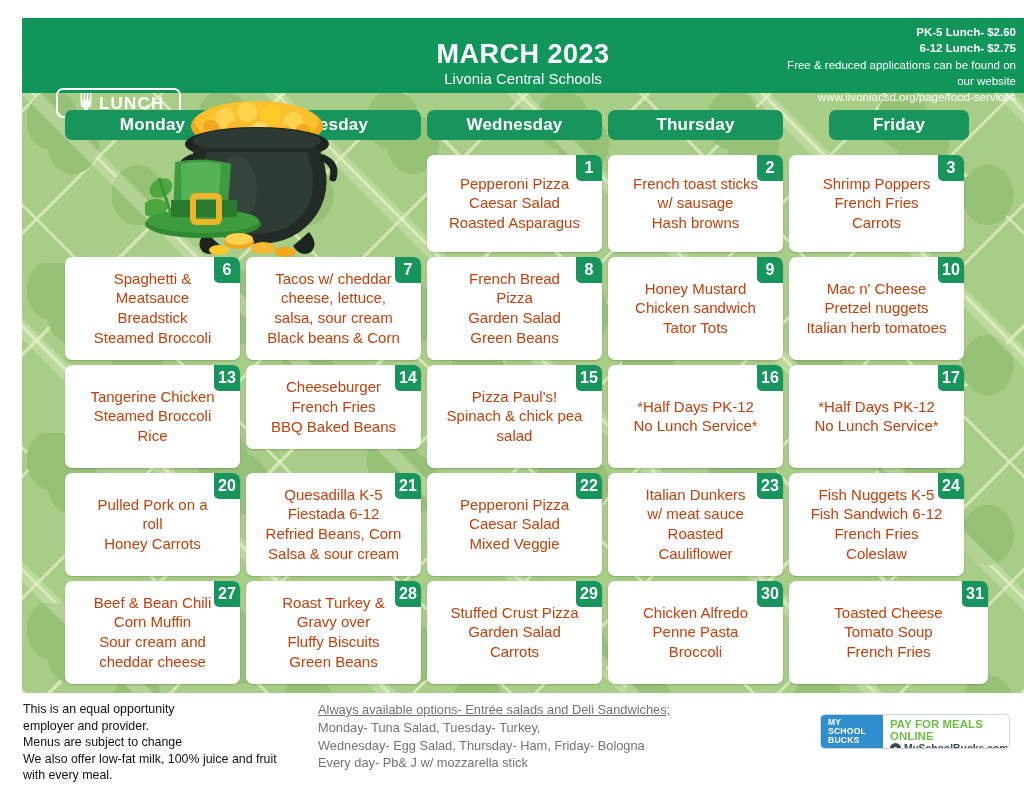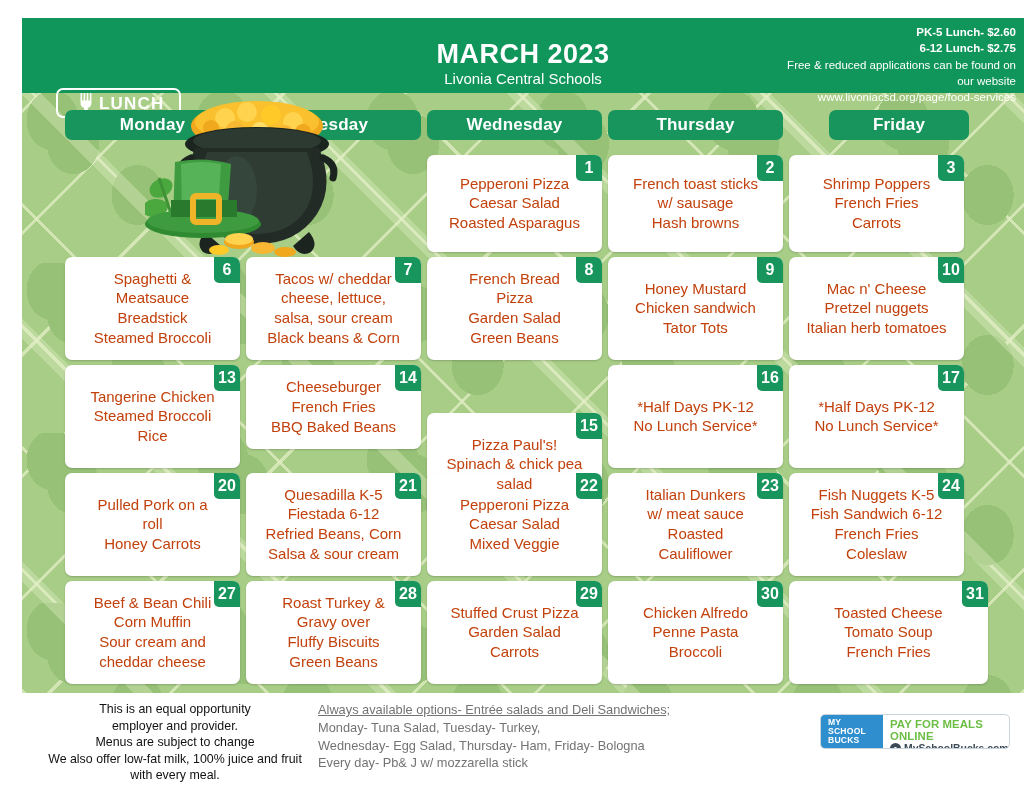--- a/index.html
+++ b/index.html
@@ -172,24 +172,23 @@
     top: 100px;
     width: 210px;
     height: 165px;
     z-index: 4;
     pointer-events: none;
   }
 
   
   .footer-left {
     position: absolute;
-    left: 40px;
+    left: 23px;
     top: 701px;
     width: 270px;
-    text-align: center;
     font-size: 12.4px;
     line-height: 1.33;
     color: #111111;
   }
   .footer-mid {
     position: absolute;
     left: 318px;
     top: 701px;
     width: 470px;
     font-size: 12.8px;
@@ -371,21 +370,21 @@
         </div>
       </div>
       <div class="day-cell" style="left: 224px; top: 272px; width: 175px; height: 84px;">
         <div class="day-badge">14</div>
         <div class="day-items">
           <div>Cheeseburger</div>
           <div>French Fries</div>
           <div>BBQ Baked Beans</div>
         </div>
       </div>
-      <div class="day-cell" style="left: 405px; top: 272px; width: 175px; height: 103px; margin-top: 48px;">
+      <div class="day-cell" style="left: 405px; top: 272px; width: 175px; height: 103px;">
         <div class="day-badge">15</div>
         <div class="day-items">
           <div>Pizza Paul's!</div>
           <div>Spinach &amp; chick pea</div>
           <div>salad</div>
         </div>
       </div>
       <div class="day-cell" style="left: 586px; top: 272px; width: 175px; height: 103px;">
         <div class="day-badge">16</div>
         <div class="day-items">

